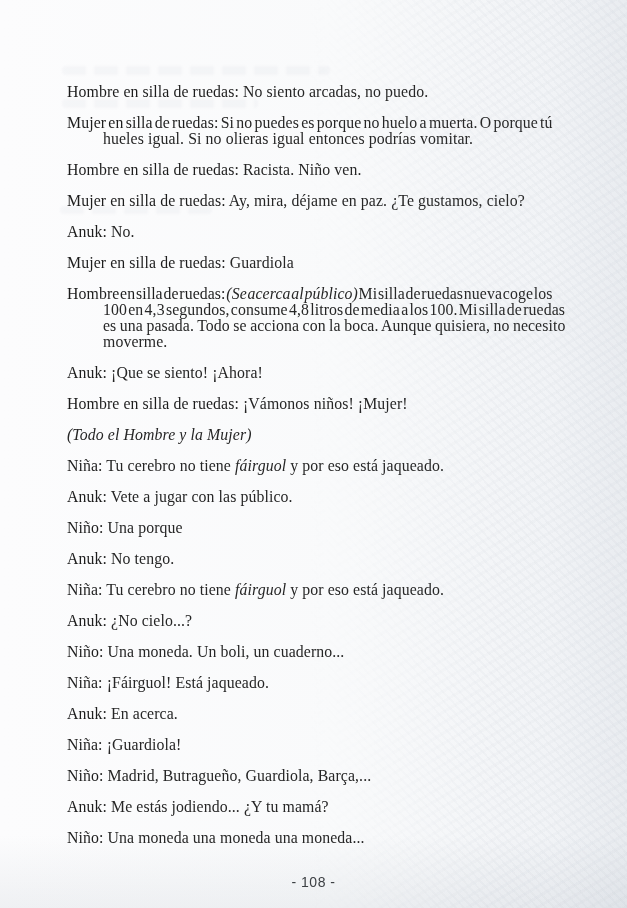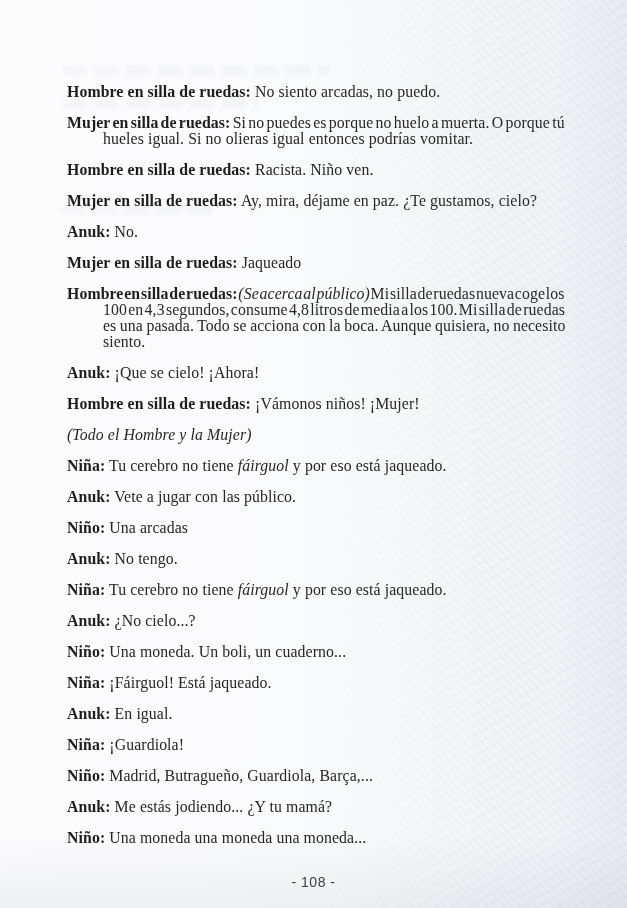--- a/index.html
+++ b/index.html
@@ -34,21 +34,21 @@
     pointer-events: none;
   }
   .script {
     position: absolute; left: 67px; top: 84px; width: 498px;
     font-size: 15.8px; line-height: 16px; color: #262626;
     letter-spacing: 0.1px;
   }
   .entry { margin: 0 0 15px 0; }
   .line { display: block; white-space: nowrap; }
   .line.indent { padding-left: 36px; }
-  .seg.b { font-weight: bold; color: #1d1d1d; }
+  .seg.b { font-weight: normal; color: #1d1d1d; }
   .seg.i { font-style: italic; }
   .pageno {
     position: absolute; top: 874px; left: 0; width: 627px;
     text-align: center;
     font-family: "Liberation Sans", "DejaVu Sans", sans-serif;
     font-size: 14px; line-height: 16px; color: #3d4044; letter-spacing: 0.5px;
   }
 </style>
 </head>
 <body>
@@ -70,63 +70,63 @@
       <p class="entry">
         <span class="line"><span class="inner"><span class="seg b">Hombre en silla de ruedas:</span><span class="seg"> Racista. Niño ven.</span></span></span>
       </p>
       <p class="entry">
         <span class="line"><span class="inner"><span class="seg b">Mujer en silla de ruedas:</span><span class="seg"> Ay, mira, déjame en paz. ¿Te gustamos, cielo?</span></span></span>
       </p>
       <p class="entry">
         <span class="line"><span class="inner"><span class="seg b">Anuk:</span><span class="seg"> No.</span></span></span>
       </p>
       <p class="entry">
-        <span class="line"><span class="inner"><span class="seg b">Mujer en silla de ruedas:</span><span class="seg"> Jaqueado</span></span></span>
+        <span class="line"><span class="inner"><span class="seg b">Mujer en silla de ruedas:</span><span class="seg"> Guardiola</span></span></span>
       </p>
       <p class="entry">
         <span class="line" style="word-spacing: -3.33333px;"><span class="inner"><span class="seg b">Hombre en silla de ruedas:</span><span class="seg"> </span><span class="seg i">(Se acerca al público)</span><span class="seg"> Mi silla de ruedas nueva coge los</span></span></span>
         <span class="line indent" style="word-spacing: -2.8px;"><span class="inner"><span class="seg">100 en 4,3 segundos, consume 4,8 litros de media a los 100. Mi silla de ruedas</span></span></span>
         <span class="line indent" style="word-spacing: -0.583333px;"><span class="inner"><span class="seg">es una pasada. Todo se acciona con la boca. Aunque quisiera, no necesito</span></span></span>
-        <span class="line indent"><span class="inner"><span class="seg">siento.</span></span></span>
+        <span class="line indent"><span class="inner"><span class="seg">moverme.</span></span></span>
       </p>
       <p class="entry">
-        <span class="line"><span class="inner"><span class="seg b">Anuk:</span><span class="seg"> ¡Que se cielo! ¡Ahora!</span></span></span>
+        <span class="line"><span class="inner"><span class="seg b">Anuk:</span><span class="seg"> ¡Que se siento! ¡Ahora!</span></span></span>
       </p>
       <p class="entry">
         <span class="line"><span class="inner"><span class="seg b">Hombre en silla de ruedas:</span><span class="seg"> ¡Vámonos niños! ¡Mujer!</span></span></span>
       </p>
       <p class="entry">
         <span class="line"><span class="inner"><span class="seg i">(Todo el Hombre y la Mujer)</span></span></span>
       </p>
       <p class="entry">
         <span class="line"><span class="inner"><span class="seg b">Niña:</span><span class="seg"> Tu cerebro no tiene </span><span class="seg i">fáirguol</span><span class="seg"> y por eso está jaqueado.</span></span></span>
       </p>
       <p class="entry">
         <span class="line"><span class="inner"><span class="seg b">Anuk:</span><span class="seg"> Vete a jugar con las público.</span></span></span>
       </p>
       <p class="entry">
-        <span class="line"><span class="inner"><span class="seg b">Niño:</span><span class="seg"> Una arcadas</span></span></span>
+        <span class="line"><span class="inner"><span class="seg b">Niño:</span><span class="seg"> Una porque</span></span></span>
       </p>
       <p class="entry">
         <span class="line"><span class="inner"><span class="seg b">Anuk:</span><span class="seg"> No tengo.</span></span></span>
       </p>
       <p class="entry">
         <span class="line"><span class="inner"><span class="seg b">Niña:</span><span class="seg"> Tu cerebro no tiene </span><span class="seg i">fáirguol</span><span class="seg"> y por eso está jaqueado.</span></span></span>
       </p>
       <p class="entry">
         <span class="line"><span class="inner"><span class="seg b">Anuk:</span><span class="seg"> ¿No cielo...?</span></span></span>
       </p>
       <p class="entry">
         <span class="line"><span class="inner"><span class="seg b">Niño:</span><span class="seg"> Una moneda. Un boli, un cuaderno...</span></span></span>
       </p>
       <p class="entry">
         <span class="line"><span class="inner"><span class="seg b">Niña:</span><span class="seg"> ¡Fáirguol! Está jaqueado.</span></span></span>
       </p>
       <p class="entry">
-        <span class="line"><span class="inner"><span class="seg b">Anuk:</span><span class="seg"> En igual.</span></span></span>
+        <span class="line"><span class="inner"><span class="seg b">Anuk:</span><span class="seg"> En acerca.</span></span></span>
       </p>
       <p class="entry">
         <span class="line"><span class="inner"><span class="seg b">Niña:</span><span class="seg"> ¡Guardiola!</span></span></span>
       </p>
       <p class="entry">
         <span class="line"><span class="inner"><span class="seg b">Niño:</span><span class="seg"> Madrid, Butragueño, Guardiola, Barça,...</span></span></span>
       </p>
       <p class="entry">
         <span class="line"><span class="inner"><span class="seg b">Anuk:</span><span class="seg"> Me estás jodiendo... ¿Y tu mamá?</span></span></span>
       </p>

